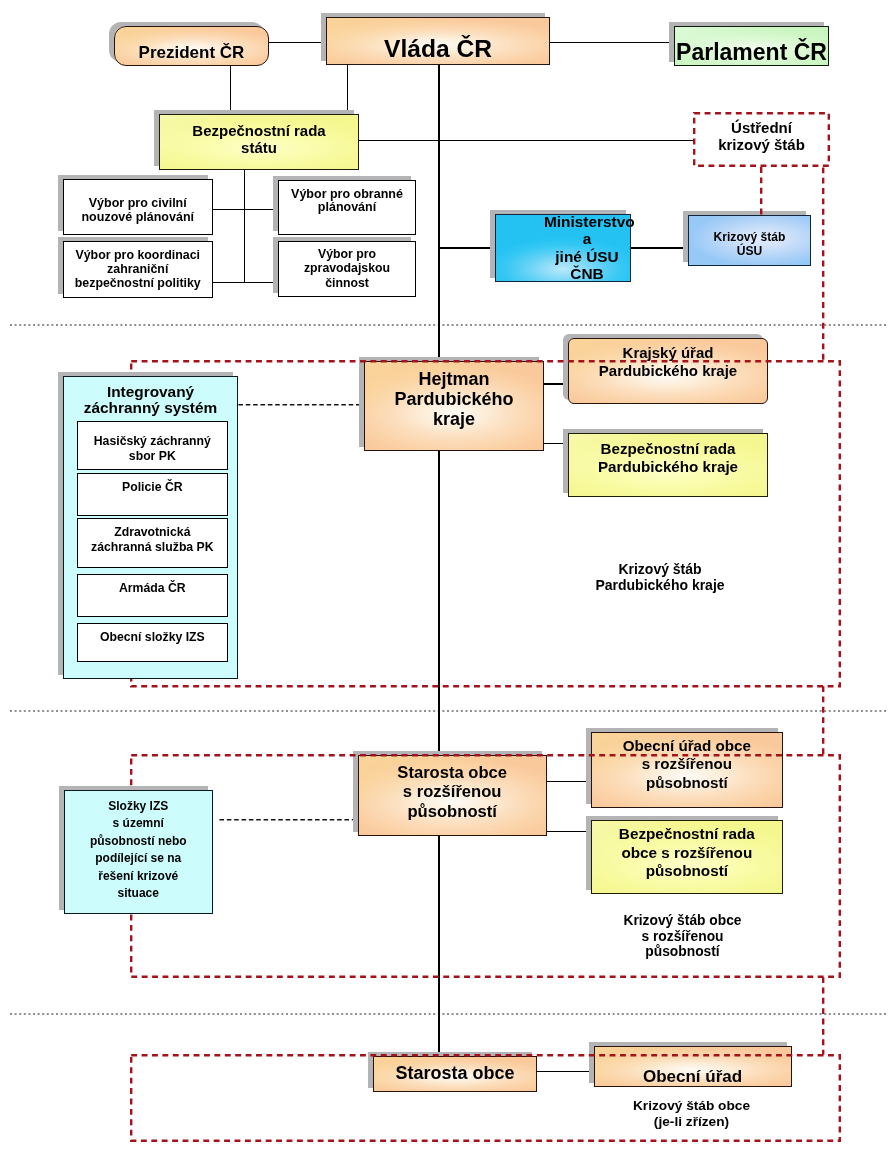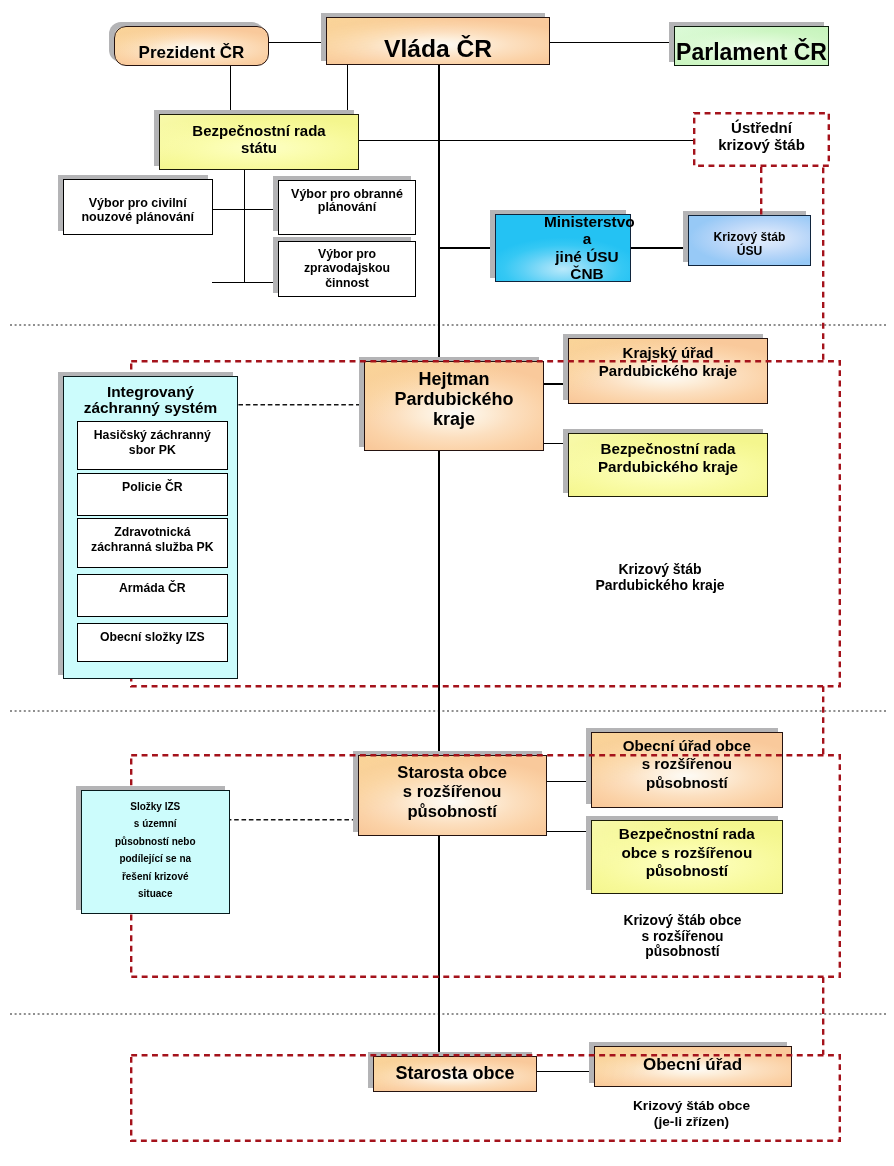--- a/index.html
+++ b/index.html
@@ -91,20 +91,25 @@
   <div class="ln hl" style="left:212px;top:281.6px;width:67px;"></div>
 
   <div class="node white sh" style="left:63px;top:179px;width:149.5px;height:55.5px;font-size:12.5px;line-height:13.7px;align-items:flex-start;padding-top:17px;">
     <span>Výbor pro civilní
 nouzové plánování</span>
   </div>
   <div class="node white sh" style="left:278px;top:180px;width:138px;height:54.5px;font-size:12.5px;line-height:13.3px;align-items:flex-start;padding-top:6.62px;">
     <span>Výbor pro obranné
 plánování</span>
   </div>
+  <div class="node white sh" style="left:63px;top:241px;width:149.5px;height:57px;font-size:12.4px;line-height:14.2px;align-items:flex-start;padding-top:5.7px;">
+    <span>Výbor pro koordinaci
+zahraniční
+bezpečnostní politiky</span>
+  </div>
   <div class="node white sh" style="left:278px;top:241px;width:138px;height:56px;font-size:12.3px;line-height:14.5px;align-items:flex-start;padding-top:4.89px;">
     <span>Výbor pro
 zpravodajskou
 činnost</span>
   </div>
 
   <div class="ln hl" style="left:438.5px;top:247.3px;width:57px;"></div>
   <div class="ln hl" style="left:631px;top:247.3px;width:57px;"></div>
 
   <div class="node cyan sh" style="left:495px;top:213.5px;width:136px;height:68px;font-size:15.4px;line-height:17.2px;">
@@ -139,21 +144,21 @@
       <svg width="711" height="327.5" viewBox="0 0 711 327.5">
     <rect x="1.2" y="1.2" width="708.6" height="325.1" fill="none" stroke="#a4121b" stroke-width="2.4" stroke-dasharray="5.9 4.5"></rect>
       </svg>
     </div>
 
   <div class="node lcyan sh" style="left:63px;top:376px;width:175px;height:303px;font-size:15.4px;line-height:16.8px;
               align-items:flex-start;padding-top:6.6px;">
     <span>Integrovaný
 záchranný systém</span>
   </div>
-  <div class="node white" style="left:76.7px;top:420.8px;width:151.3px;height:49.5px;font-size:12.25px;line-height:14.4px;align-items:flex-start;padding-top:6.3px;">
+  <div class="node white" style="left:76.7px;top:420.8px;width:151.3px;height:49.5px;font-size:12.25px;line-height:14.4px;align-items:center;padding-top:6.3px;">
     <span>Hasičský záchranný
 sbor PK</span>
   </div>
   <div class="node white" style="left:76.7px;top:473px;width:151.3px;height:42.8px;font-size:12.25px;line-height:14.4px;align-items:flex-start;padding-top:6.3px;">
     <span>Policie ČR</span>
   </div>
   <div class="node white" style="left:76.7px;top:518px;width:151.3px;height:50.2px;font-size:12.25px;line-height:14.4px;align-items:flex-start;padding-top:6.3px;">
     <span>Zdravotnická
 záchranná služba PK</span>
   </div>
@@ -172,21 +177,21 @@
 
   <div class="node orange sh" style="left:364px;top:361px;width:180px;height:90px;font-size:18px;line-height:20.3px;">
     <span style="transform:translateY(-7.5px);">Hejtman
 Pardubického
 kraje</span>
   </div>
 
   <div class="ln hl" style="left:527px;top:383.4px;width:41px;"></div>
   <div class="ln hl" style="left:527px;top:443px;width:41px;"></div>
 
-  <div class="node orange sh" style="left:568px;top:337.7px;width:200px;height:66.3px;font-size:15px;line-height:18.1px;">
+  <div class="node orange sh" style="left:568px;top:337.7px;width:200px;height:66.3px;font-size:15px;line-height:18.1px;border-radius:6px;">
     <span style="transform:translateY(-8.7px);">Krajský úřad
 Pardubického kraje</span>
   </div>
   <div class="node yellow sh" style="left:568px;top:433.2px;width:200px;height:63.7px;font-size:15.2px;line-height:18.4px;">
     <span style="transform:translateY(-7.2px);">Bezpečnostní rada
 Pardubického kraje</span>
   </div>
 
   <div class="cap" style="left:560px;top:562.3px;width:200px;font-size:14px;line-height:15.6px;">Krizový štáb
 Pardubického kraje</div>
@@ -195,21 +200,21 @@
       <svg width="2.4" height="69" viewBox="0 0 2.4 69">
         <line x1="1.2" y1="0" x2="1.2" y2="69" stroke="#a4121b" stroke-width="2.4" stroke-dasharray="5.9 4.5"></line>
       </svg>
     </div>
   <div class="dashbox" style="left:129.5px;top:753.5px;width:711px;height:224px;">
       <svg width="711" height="224" viewBox="0 0 711 224">
     <rect x="1.2" y="1.2" width="708.6" height="221.6" fill="none" stroke="#a4121b" stroke-width="2.4" stroke-dasharray="5.9 4.5"></rect>
       </svg>
     </div>
 
-  <div class="node lcyan sh" style="left:81px;top:789.7px;width:148.5px;height:124px;font-size:10px;line-height:17.5px;align-items:flex-start;padding-top:7.31px;">
+  <div class="node lcyan sh" style="left:64px;top:789.7px;width:148.5px;height:124px;font-size:12px;line-height:17.5px;align-items:flex-start;padding-top:7.31px;">
     <span>Složky IZS
 s územní
 působností nebo
 podílející se na
 řešení krizové
 situace</span>
   </div>
   <div class="dashblk" style="left:218.5px;top:818.6px;width:139.5px;height:1.4px;">
       <svg width="139.5" height="1.4" viewBox="0 0 139.5 1.4">
         <line x1="0" y1="0.7" x2="139.5" y2="0.7" stroke="#141414" stroke-width="1.4" stroke-dasharray="4.6 2.8"></line>
@@ -248,19 +253,19 @@
   <div class="dashbox" style="left:129.5px;top:1053.5px;width:711px;height:88px;">
       <svg width="711" height="88" viewBox="0 0 711 88">
     <rect x="1.2" y="1.2" width="708.6" height="85.6" fill="none" stroke="#a4121b" stroke-width="2.4" stroke-dasharray="5.9 4.5"></rect>
       </svg>
     </div>
 
   <div class="node orange sh" style="left:373.4px;top:1055.7px;width:163.3px;height:36.3px;font-size:18px;line-height:20.7px;align-items:flex-start;padding-top:6.5px;">
     <span>Starosta obce</span>
   </div>
   <div class="ln hl" style="left:536.7px;top:1071px;width:57px;"></div>
-  <div class="node orange sh" style="left:593.5px;top:1046px;width:198px;height:41.2px;font-size:17px;line-height:19.6px;align-items:flex-start;padding-top:8.4px;">
+  <div class="node orange sh" style="left:593.5px;top:1046px;width:198px;height:41.2px;font-size:17px;line-height:19.6px;align-items:flex-end;padding-top:8.4px;">
     <span>Obecní úřad</span>
   </div>
   <div class="cap" style="left:592.5px;top:1098.4px;width:198px;font-size:13.7px;line-height:15.2px;">Krizový štáb obce
 (je-li zřízen)</div>
 
 </div>
 
 </body></html>

